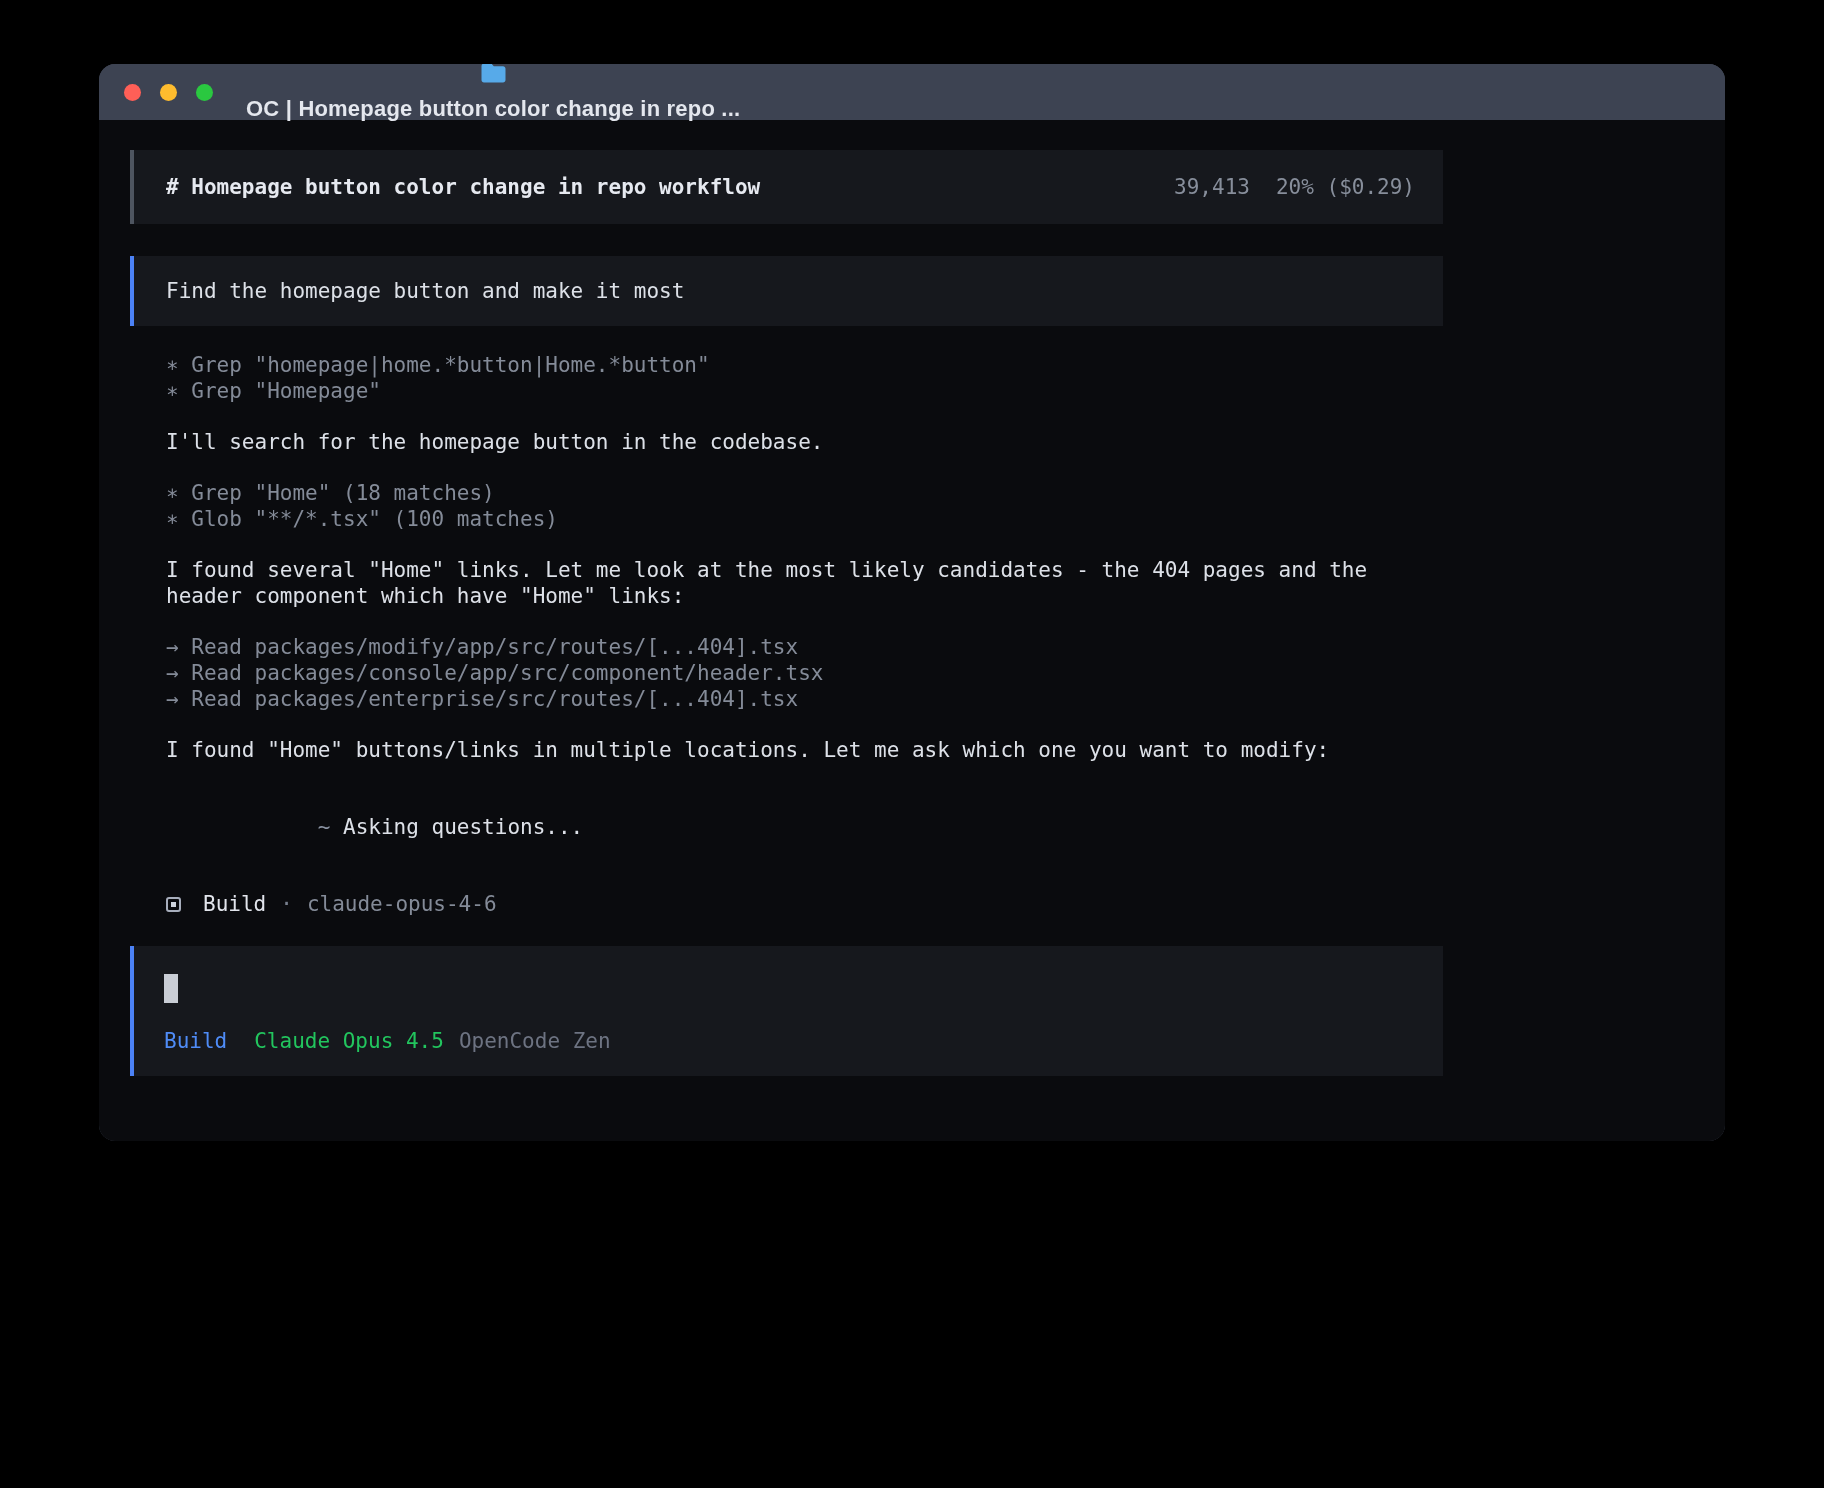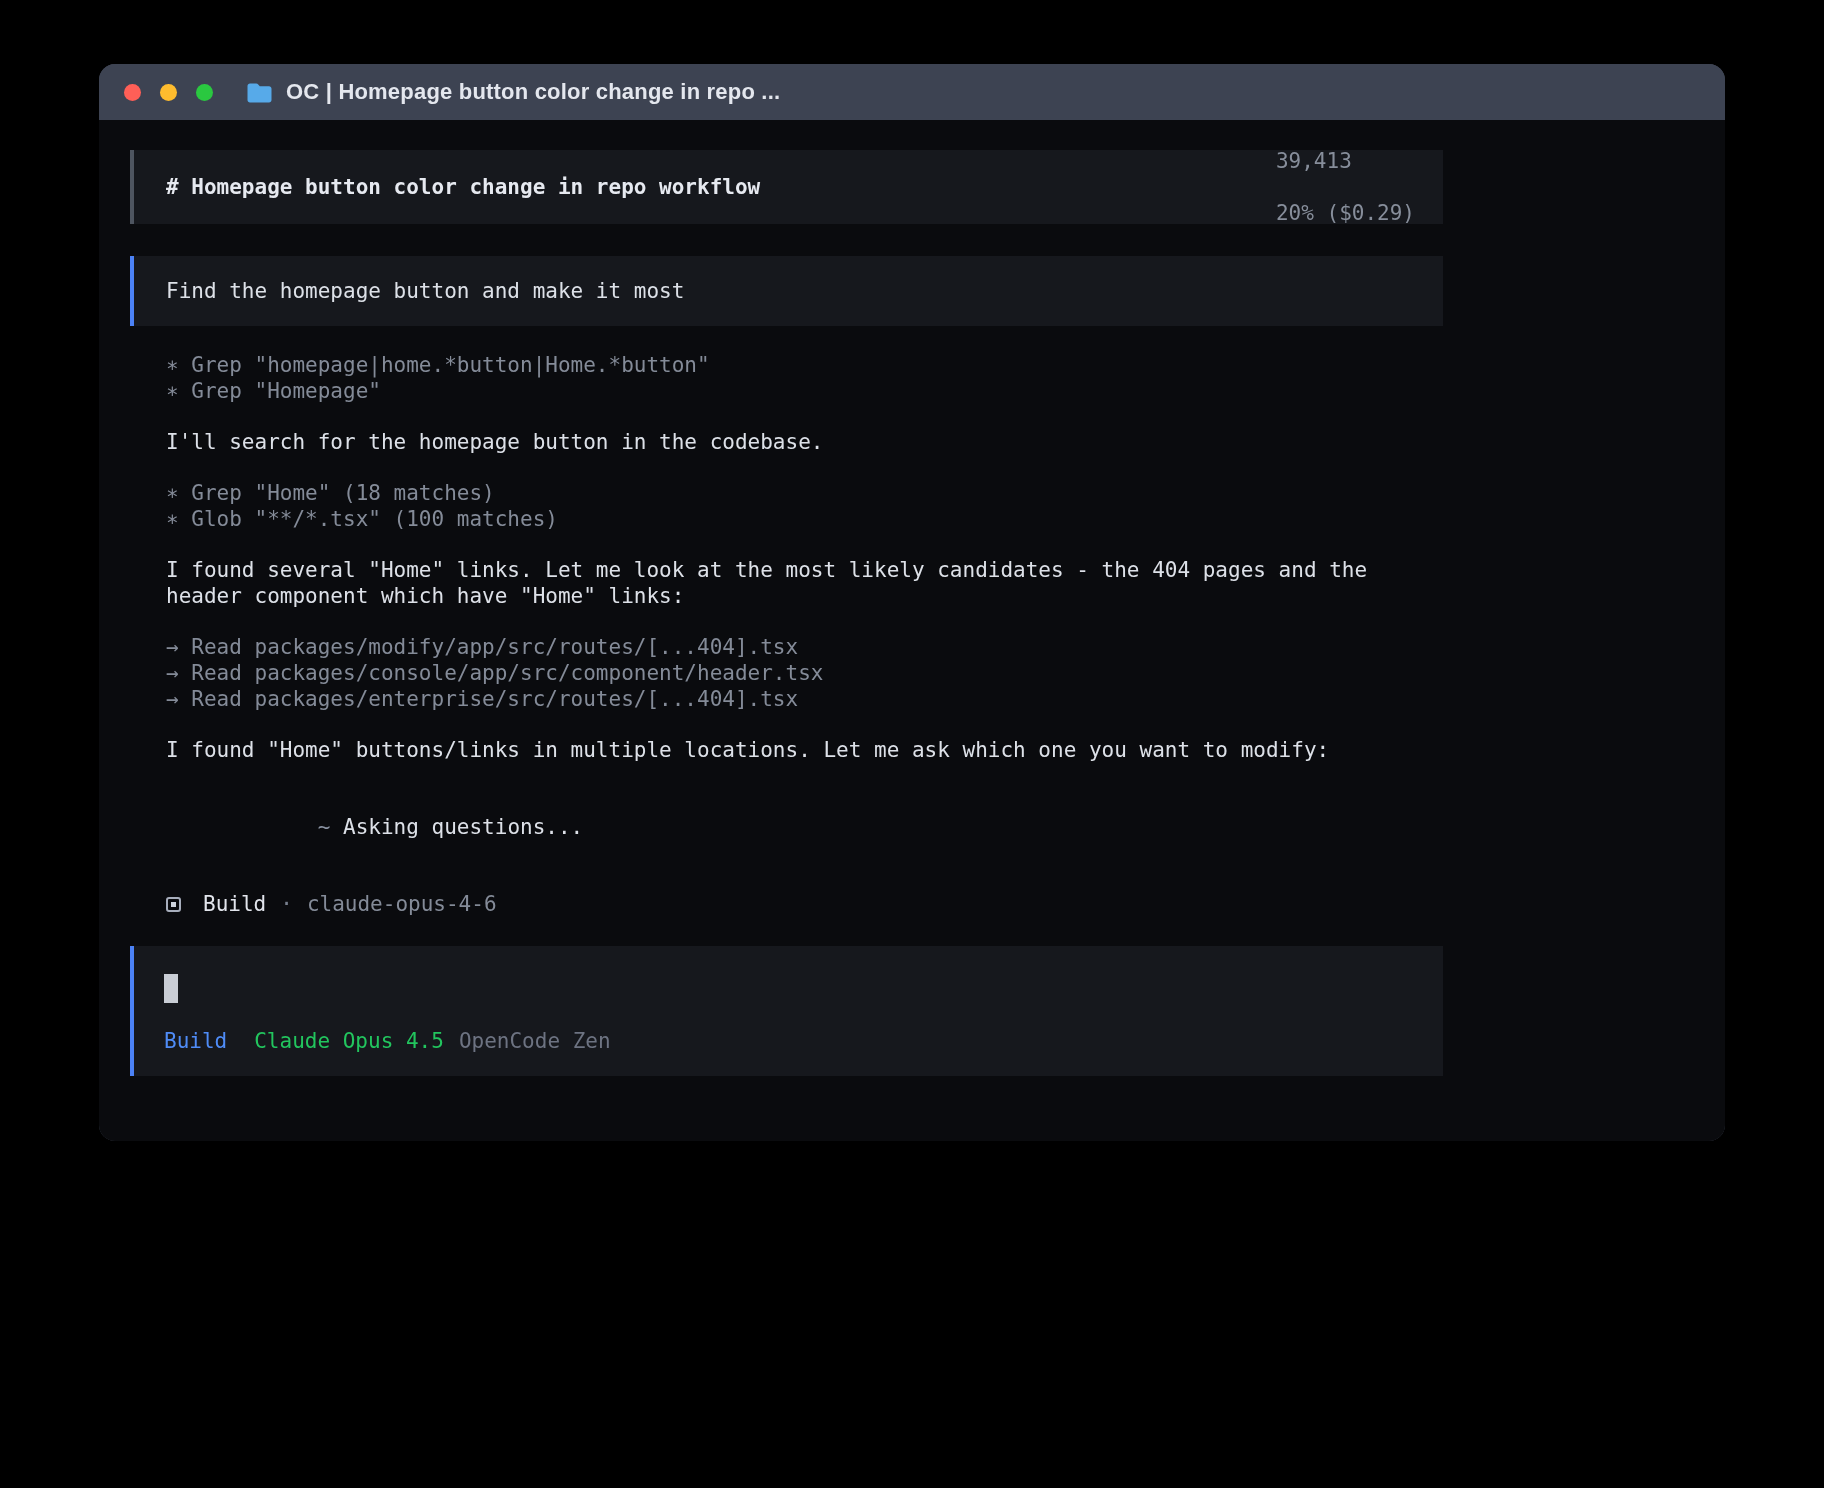--- a/index.html
+++ b/index.html
@@ -7,32 +7,32 @@
   body { font-family:"DejaVu Sans Mono","Liberation Mono",monospace; }
 
   .window { position:absolute; left:99px; top:64px; width:1626px; height:1077px;
             background:#3d4352; border-radius:16px; overflow:hidden; }
 
   
   .titlebar { height:56px; display:flex; align-items:center; padding-left:25px; background:#3d4352; }
   .lights { display:flex; gap:19px; }
   .light { width:17px; height:17px; border-radius:50%; }
   .light.red{background:#ff5f57} .light.yellow{background:#febc2e} .light.green{background:#2ac840}
-  .title-group { display:flex; align-items:center; margin-left:33px; gap:13px; }
+  .title-group { display:flex; align-items:center; margin-left:33px; gap:13px;flex-direction:column; }
   .window-title { font-family:"Liberation Sans",sans-serif; font-weight:bold; font-size:22px; color:#e4e7ee; letter-spacing:.2px; }
 
   
   .terminal { height:1170px; background:#0a0b0e; padding:30px 0 0 31px; overflow:hidden; }
   .content { width:1313px; font-size:21px; line-height:26px; color:#dde1e8; }
 
   .band { background:#16181d; }
   .header-band { height:74px; border-left:4px solid #4e5560; display:flex; align-items:center;
                  justify-content:space-between; padding:0 28px 0 32px; }
   .header-title { font-weight:bold; color:#e6e9f0; white-space:pre; }
-  .header-meta { color:#878e9b; display:flex; gap:26px; white-space:pre;flex-direction:column; }
+  .header-meta { color:#878e9b; display:flex; gap:26px; white-space:pre; }
 
   .user-band { margin-top:32px; height:70px; border-left:4px solid #4c82f6; display:flex;
                align-items:center; padding-left:32px; }
   .user-band .line { color:#dde1e8; }
 
   .transcript { margin-top:26px; padding-left:36px; }
   .group { margin-top:25px; }
   .group:first-child { margin-top:0; }
   .line { white-space:pre; }
   .t-text .line { color:#dde1e8; }

